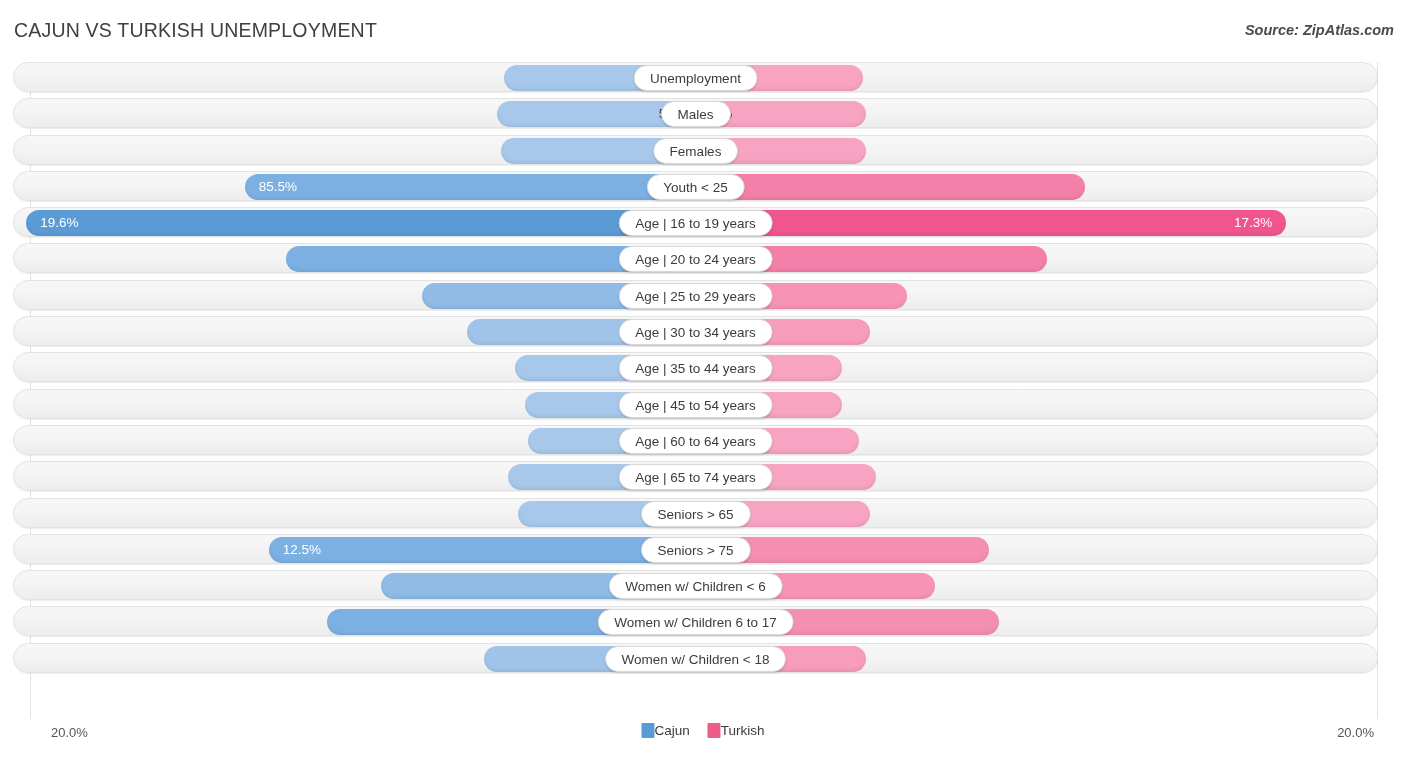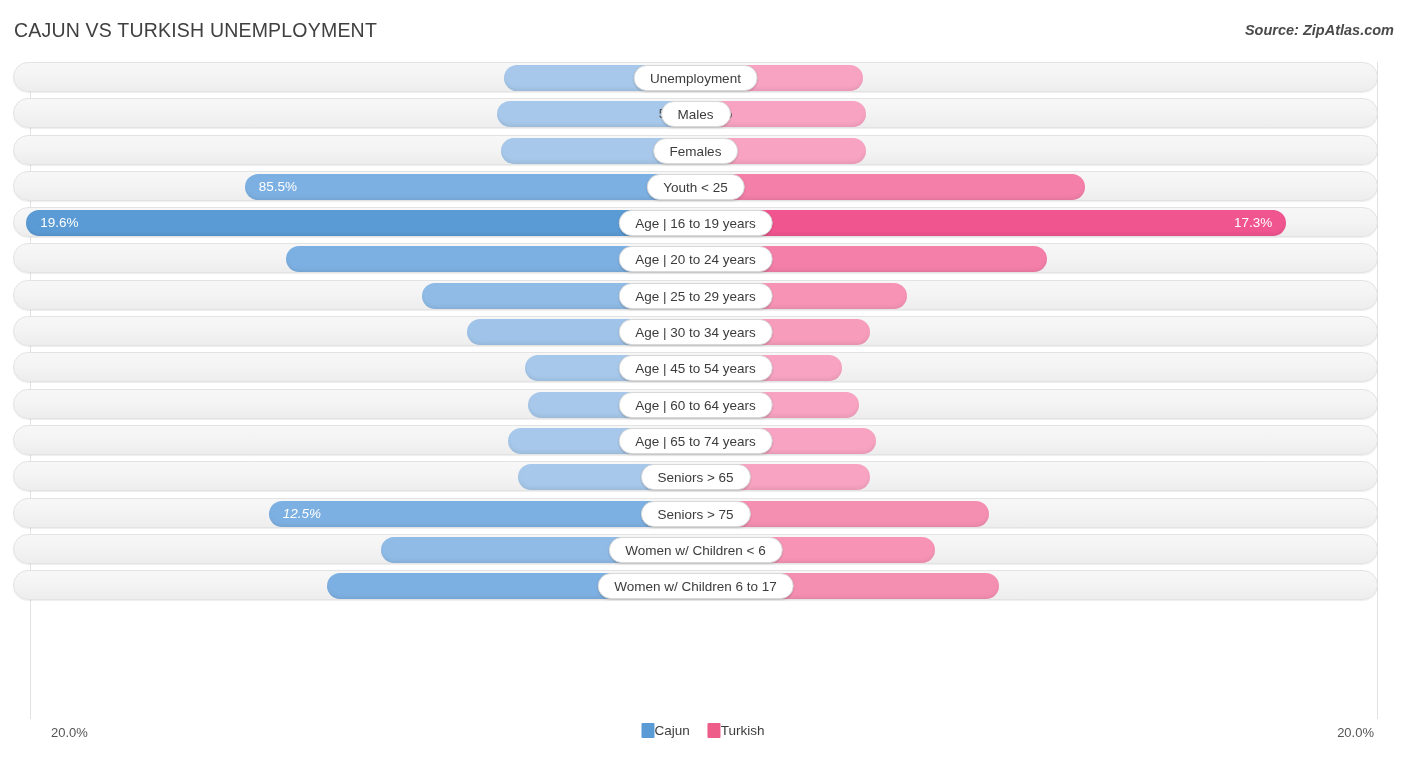--- a/index.html
+++ b/index.html
@@ -238,20 +238,27 @@
         <div class="label-pill">Age | 25 to 29 years</div>
       </div>
       <div class="row">
         <div class="bar left" style="width: 228.805px; background: rgb(160, 196, 233);"></div>
         <div class="bar right" style="width: 174.165px; background: rgb(247, 156, 187);"></div>
         <div class="val outside-left">6.7%</div>
         <div class="val outside-right">5.1%</div>
         <div class="label-pill">Age | 30 to 34 years</div>
       </div>
       <div class="row">
+        <div class="bar left" style="width: 180.995px; background: rgb(167, 200, 234);"></div>
+        <div class="bar right" style="width: 146.845px; background: rgb(247, 163, 193);"></div>
+        <div class="val outside-left">5.3%</div>
+        <div class="val outside-right">4.3%</div>
+        <div class="label-pill">Age | 35 to 44 years</div>
+      </div>
+      <div class="row">
         <div class="bar left" style="width: 170.75px; background: rgb(167, 200, 234);"></div>
         <div class="bar right" style="width: 146.845px; background: rgb(247, 163, 193);"></div>
         <div class="val outside-left">5.0%</div>
         <div class="val outside-right">4.3%</div>
         <div class="label-pill">Age | 45 to 54 years</div>
       </div>
       <div class="row">
         <div class="bar left" style="width: 167.335px; background: rgb(167, 200, 234);"></div>
         <div class="bar right" style="width: 163.92px; background: rgb(247, 163, 193);"></div>
         <div class="val outside-left">4.9%</div>
@@ -268,37 +275,44 @@
       <div class="row">
         <div class="bar left" style="width: 177.58px; background: rgb(167, 200, 234);"></div>
         <div class="bar right" style="width: 174.165px; background: rgb(247, 163, 193);"></div>
         <div class="val outside-left">5.2%</div>
         <div class="val outside-right">5.1%</div>
         <div class="label-pill">Seniors &gt; 65</div>
       </div>
       <div class="row">
         <div class="bar left" style="width: 426.875px; background: rgb(125, 176, 226);"></div>
         <div class="bar right" style="width: 293.69px; background: rgb(245, 143, 178);"></div>
-        <div class="val inside-left" style="width: 412.875px; padding-left: 14px; font-style: italic;">12.5%</div>
+        <div class="val inside-left" style="width: 412.875px; padding-left: 14px;">12.5%</div>
         <div class="val outside-right">8.6%</div>
         <div class="label-pill">Seniors &gt; 75</div>
       </div>
       <div class="row">
         <div class="bar left" style="width: 314.18px; background: rgb(143, 187, 230);"></div>
         <div class="bar right" style="width: 239.05px; background: rgb(247, 148, 182);"></div>
         <div class="val outside-left">9.2%</div>
         <div class="val outside-right">7.0%</div>
         <div class="label-pill">Women w/ Children &lt; 6</div>
       </div>
       <div class="row">
         <div class="bar left" style="width: 368.82px; background: rgb(125, 176, 226);"></div>
         <div class="bar right" style="width: 303.935px; background: rgb(245, 143, 178);"></div>
         <div class="val outside-left">10.8%</div>
         <div class="val outside-right">8.9%</div>
         <div class="label-pill">Women w/ Children 6 to 17</div>
+      </div>
+      <div class="row">
+        <div class="bar left" style="width: 211.73px; background: rgb(160, 196, 233);"></div>
+        <div class="bar right" style="width: 170.75px; background: rgb(247, 156, 187);"></div>
+        <div class="val outside-left">6.2%</div>
+        <div class="val outside-right">5.0%</div>
+        <div class="label-pill">Women w/ Children &lt; 18</div>
       </div>
     </div>
 </div>
 
 <div class="footer">
   <div class="axis-label left">20.0%</div>
   <div class="legend" id="legend">
       <div class="legend-item">
         <span class="swatch" style="background: rgb(91, 155, 213);"></span>
         <span>Cajun</span>

